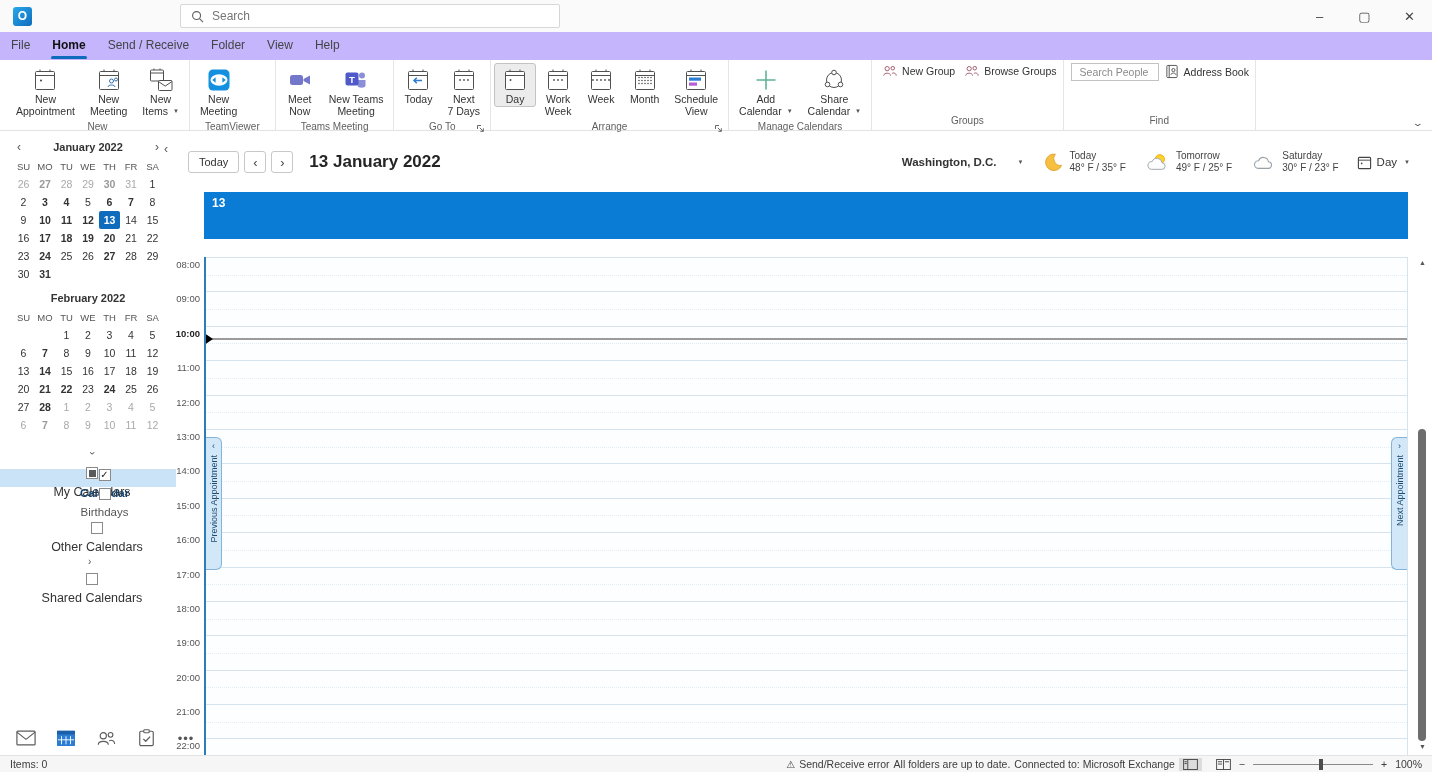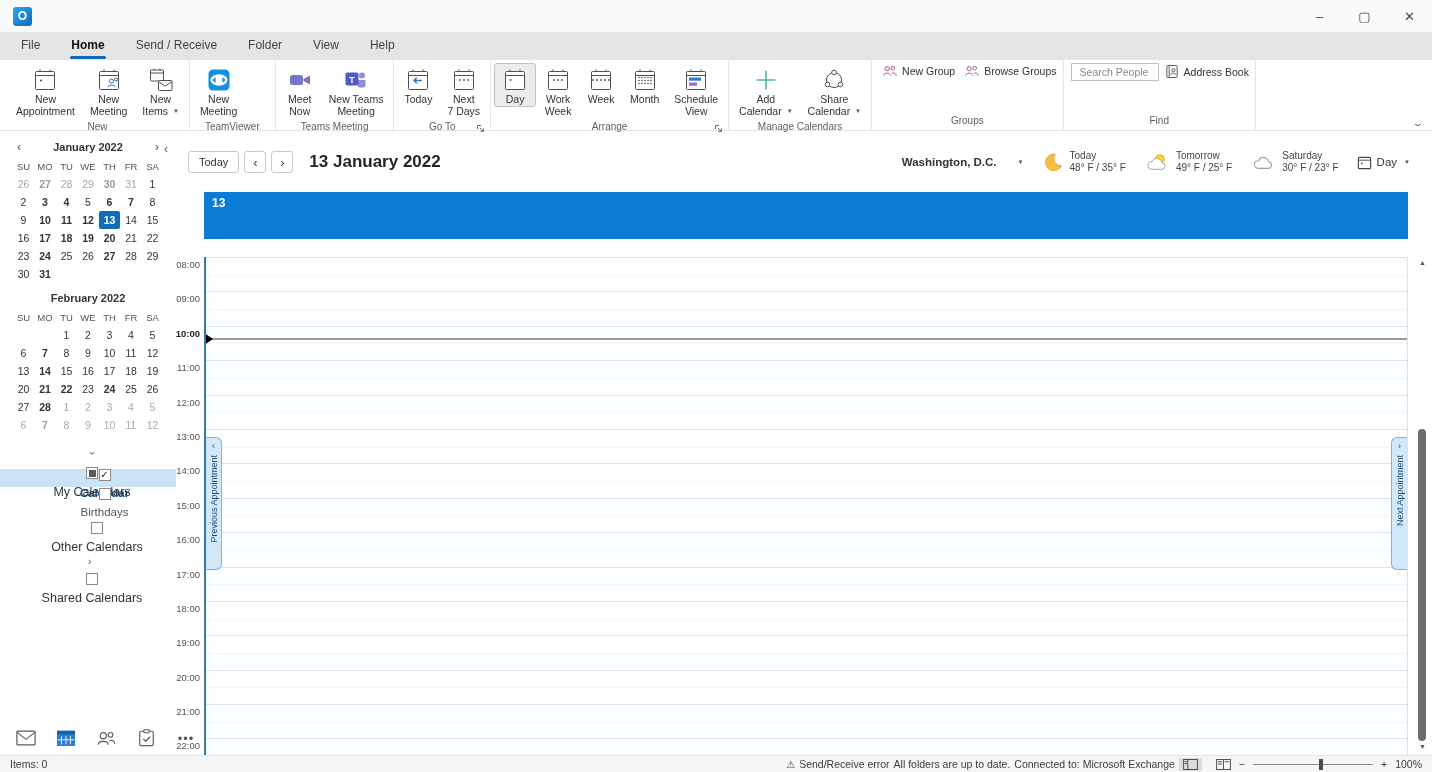--- a/index.html
+++ b/index.html
@@ -4,21 +4,21 @@
 <style>
   * { margin:0; padding:0; box-sizing:border-box; }
   html,body { width:1432px; height:772px; overflow:hidden; font-family:"Liberation Sans", sans-serif; background:#fff; color:#333; }
   .titlebar { height:32px; background:#fafafa; display:flex; align-items:center; position:relative; }
   .app-icon { width:19px; height:19px; margin-left:13px; border-radius:3px; background:linear-gradient(135deg,#28a8ea,#0f6cbd); color:#fff; font-weight:bold; font-size:12px; display:flex; align-items:center; justify-content:center; }
   .search-box { position:absolute; left:180px; top:4px; width:380px; height:24px; background:#fff; border:1px solid #d6d6d6; border-radius:2px; display:flex; align-items:center; padding-left:10px; gap:8px; }
   .search-box input { border:none; outline:none; font-size:12px; color:#444; width:300px; font-family:"Liberation Sans",sans-serif; background:transparent; }
   .search-box input::placeholder { color:#767676; }
   .win-controls { margin-left:auto; display:flex; height:32px; }
   .win-btn { width:45px; height:32px; display:flex; align-items:center; justify-content:center; font-size:13px; color:#444; }
-  .menubar { height:28px; display:flex; align-items:flex-end; padding-left:10px; background:#e5e5e5;gap:9px; }
+  .menubar { height:28px; display:flex; align-items:flex-end; background:#c4b5fd; }
   .menu-item { padding:0 11px; font-size:12px; color:#444; height:26px; line-height:22px; position:relative; cursor:default; }
   .menu-item.active { color:#111; font-weight:bold; }
   .menu-item.active::after { content:""; position:absolute; left:10px; right:10px; bottom:1px; height:3px; border-radius:2px; background:#0f6cbd; }
   .ribbon { height:71px; background:#fff; border-bottom:1px solid #e3e3e3; display:flex; padding-left:6px; position:relative; }
   .rib-group { display:flex; flex-direction:column; border-right:1px solid #e6e6e6; padding:0 3px; }
   .rib-row { flex:1; display:flex; align-items:flex-start; padding-top:3px; gap:1px; }
   .rib-row.col { flex-direction:row; align-items:flex-start; gap:3px; padding-left:4px; }
   .rib-label { height:17px; font-size:10px; color:#5f5f5f; text-align:center; position:relative; line-height:15px; padding:0 12px; white-space:nowrap; }
   .launcher { position:absolute; right:2px; top:3px; }
   .btn-large { display:flex; flex-direction:column; align-items:center; padding:2px 6px 1px; border:1px solid transparent; border-radius:3px; min-width:42px; }
@@ -96,20 +96,27 @@
   .pane-ic.active { background:#dcdcdc; }
   .zoomctl { display:flex; align-items:center; gap:8px; }
   .z-track { width:120px; height:1px; background:#8a8a8a; position:relative; }
   .z-thumb { position:absolute; left:55%; top:-5px; width:4px; height:11px; background:#4d4d4d; }
 </style>
 </head>
 <body>
 
 <div class="titlebar">
   <div class="app-icon">O</div>
+  <div class="search-box">
+    <svg width="13" height="13" viewBox="0 0 14 14">
+        <circle cx="6" cy="6" r="4.3" fill="none" stroke="#616161" stroke-width="1.2"></circle>
+        <line x1="9.2" y1="9.2" x2="13" y2="13" stroke="#616161" stroke-width="1.2"></line>
+      </svg>
+    <input placeholder="Search" style="">
+  </div>
   <div class="win-controls">
     <div class="win-btn">–</div>
     <div class="win-btn">▢</div>
     <div class="win-btn">✕</div>
   </div>
 </div>
 
 <div class="menubar">
     <div class="menu-item">File</div>
     <div class="menu-item active">Home</div>

